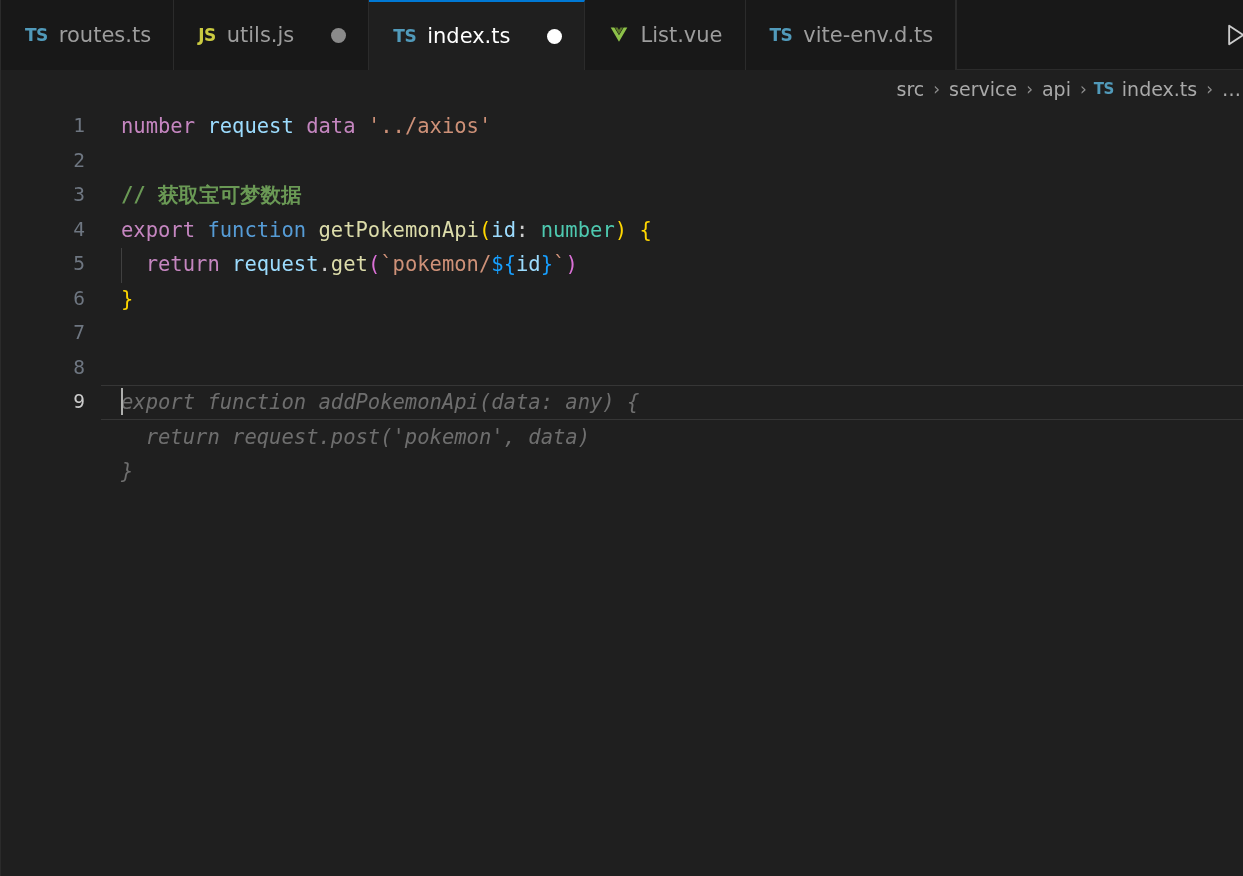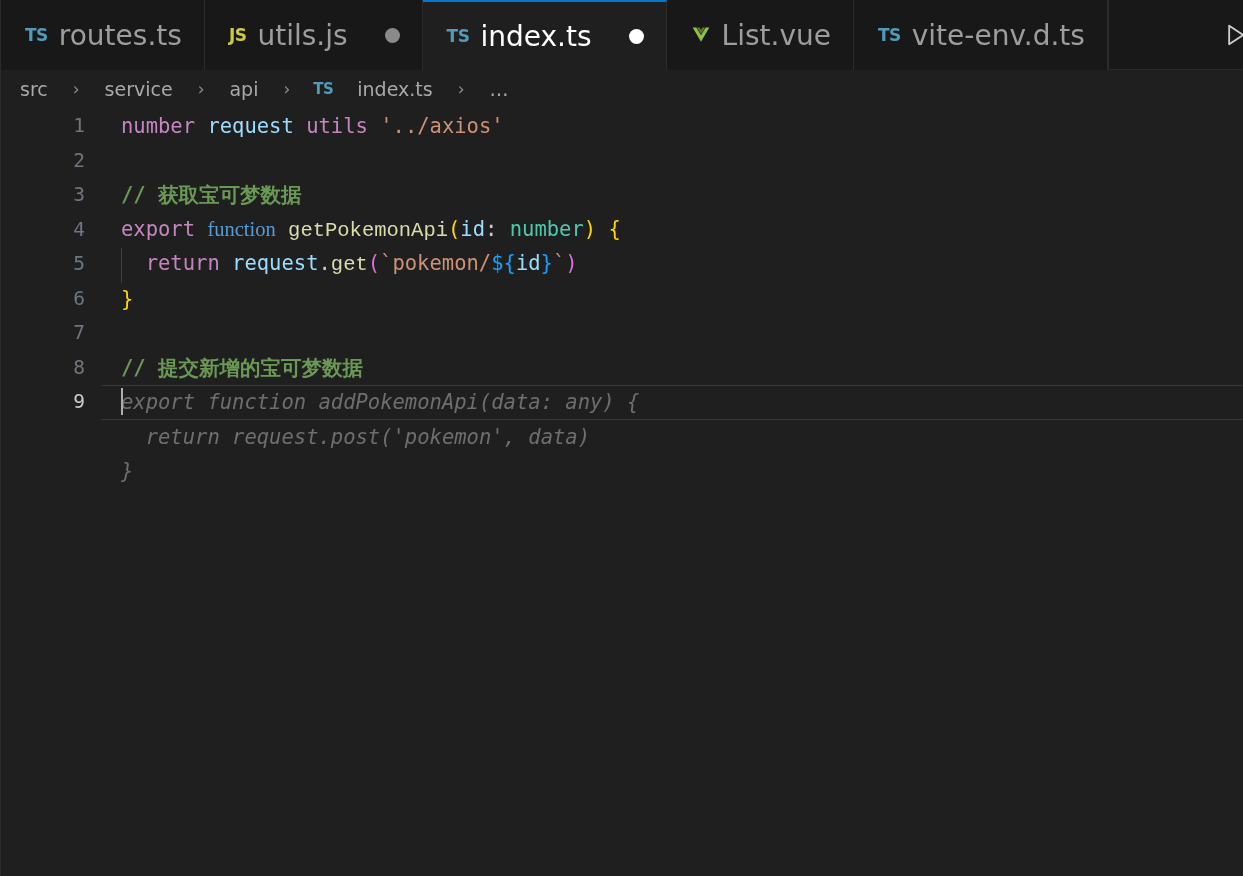--- a/index.html
+++ b/index.html
@@ -47,21 +47,21 @@
     font-size: 17px;
     font-weight: bold;
     letter-spacing: -0.5px;
     flex: 0 0 auto;
     line-height: 1;
   }
   .icon-ts { color: #519aba; }
   .icon-js { color: #cbcb41; }
   .icon-vue { color: #8dc149; display:inline-block; width:20px; height:20px; }
   .tab-label {
-    font-size: 28px;
+    font-size: 21px;
     color: #9d9d9d;
     white-space: nowrap;
     font-family: "DejaVu Sans", sans-serif;
     text-align: right;
   }
   .tab.active .tab-label { color: #ffffff; }
   .tab-dirty {
     width: 15px; height: 15px;
     border-radius: 50%;
     background: #8a8a8a;
@@ -86,25 +86,26 @@
     cursor: pointer;
   }
 
   
   .breadcrumb {
     height: 38px;
     flex: 0 0 38px;
     display: flex;
     align-items: center;
     padding-left: 17px;
-    gap: 16px;
+    gap: 0px;
     background: #1f1f1f;
     font-size: 19px;
     color: #a9a9a9;
     white-space: nowrap;
+    justify-content: flex-end;
   }
   .crumb { color: #a9a9a9; cursor: pointer; padding: 0 2px; }
   .crumb-sep {
     color: #8c8c8c;
     padding: 0 7px;
     font-size: 17px;
   }
   .crumb-ts {
     color: #519aba;
     font-weight: bold;
@@ -167,23 +168,23 @@
   .cursor {
     position: absolute;
     left: 120px;
     width: 2px;
     background: #aeafad;
     z-index: 5;
   }
 
   
   .t-key      { color: #c586c0; }   
-  .t-kw2      { color: #569cd6; font-family: Liberation Serif, serif; }   
+  .t-kw2      { color: #569cd6; }   
   .t-var      { color: #9cdcfe; }   
-  .t-fn       { color: #dcdcaa; font-family: Liberation Mono, monospace; }   
+  .t-fn       { color: #dcdcaa; }   
   .t-str      { color: #ce9178; }   
   .t-type     { color: #4ec9b0; margin-top: 16px; }   
   .t-comment  { color: #6a9955; font-weight: bold; }   
   .t-b1       { color: #ffd700; }   
   .t-b2       { color: #da70d6; }   
   .t-b3       { color: #179fff; }   
   .t-plain    { color: #cccccc; }
   .t-punct    { color: #cccccc; }
 </style>
 </head>
@@ -238,21 +239,21 @@
     <span class="crumb-ts">TS</span>
     <span class="crumb">index.ts</span>
     <span class="crumb-sep">›</span>
     <span class="crumb">…</span>
   </div>
 
   <div class="editor">
     <div class="lines" id="lines-host">
         <div class="line">
           <div class="gutter">1</div>
-          <div class="code"><span class="t-key">number</span><span class="t-plain"> </span><span class="t-var">request</span><span class="t-plain"> </span><span class="t-key">utils</span><span class="t-plain"> </span><span class="t-str">'../axios'</span></div>
+          <div class="code"><span class="t-key">number</span><span class="t-plain"> </span><span class="t-var">request</span><span class="t-plain"> </span><span class="t-key">data</span><span class="t-plain"> </span><span class="t-str">'../axios'</span></div>
         </div>
         <div class="line">
           <div class="gutter">2</div>
           <div class="code"></div>
         </div>
         <div class="line">
           <div class="gutter">3</div>
           <div class="code"><span class="t-comment">// 获取宝可梦数据</span></div>
         </div>
         <div class="line">
@@ -266,21 +267,20 @@
         <div class="line">
           <div class="gutter">6</div>
           <div class="code"><span class="t-b1">}</span></div>
         </div>
         <div class="line">
           <div class="gutter">7</div>
           <div class="code"></div>
         </div>
         <div class="line">
           <div class="gutter">8</div>
-          <div class="code"><span class="t-comment">// 提交新增的宝可梦数据</span></div>
         </div>
         <div class="line current">
           <div class="gutter">9</div>
           <div class="code"><span class="ghost">export function addPokemonApi(data: any) {</span></div>
         </div>
         <div class="line">
           <div class="gutter"></div>
           <div class="code ghost">  return request.post('pokemon', data)</div>
         </div>
         <div class="line">

